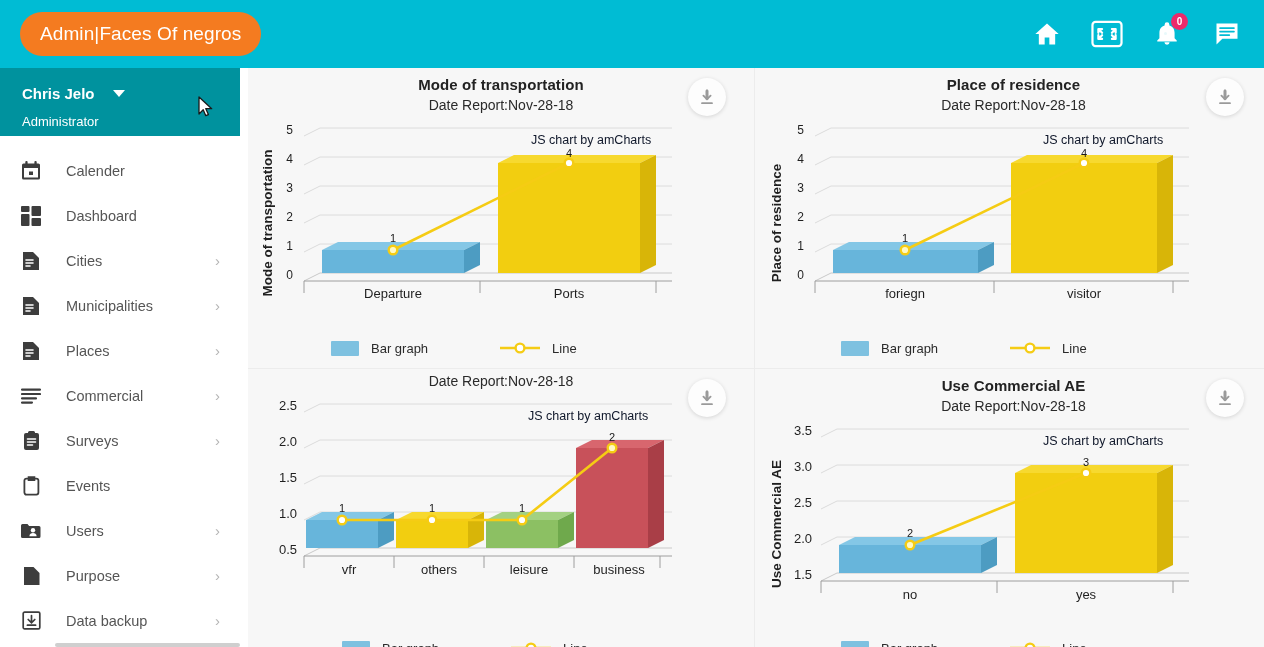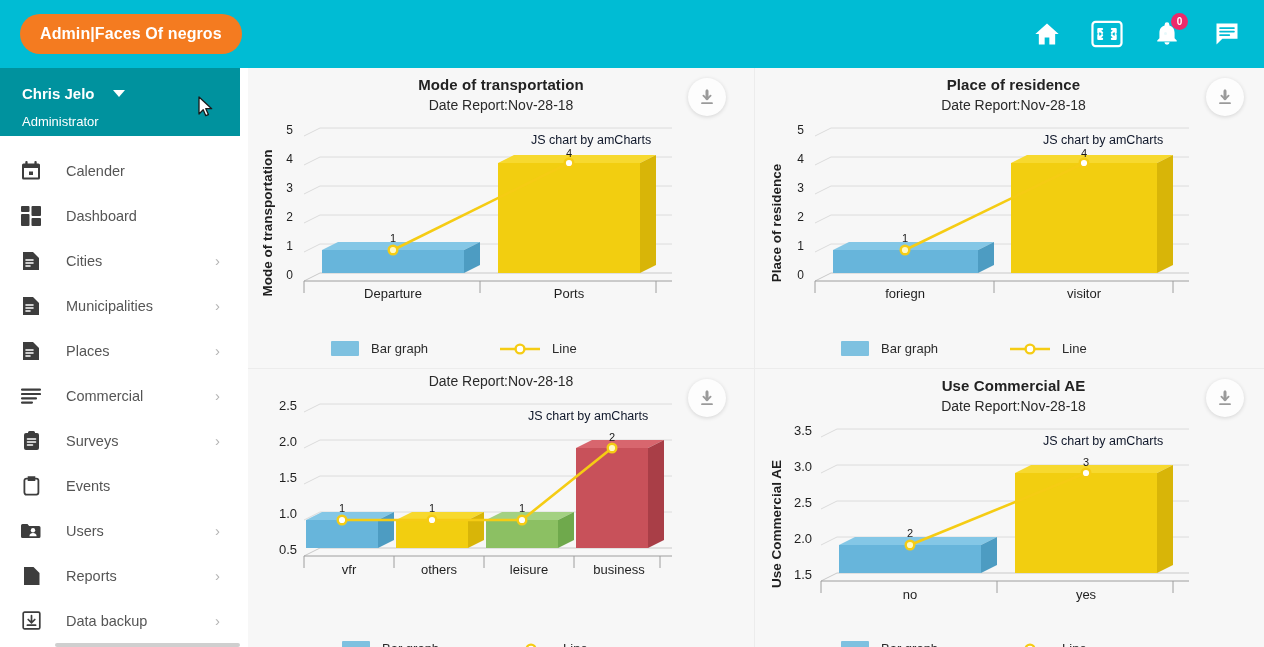--- a/index.html
+++ b/index.html
@@ -13,21 +13,21 @@
 
   
   .topbar {
     position: absolute; left: 0; top: 0; width: 1264px; height: 68px;
     background: #00bcd4; display: flex; align-items: center;
     z-index: 30;
   }
   .brand-pill {
     margin-left: 20px;
     background: #f47b20; color: #ffffff;
-    font-size: 16px; font-weight: bold;
+    font-size: 19px; font-weight: normal;
     padding: 11px 20px; border-radius: 22px;
     white-space: nowrap; cursor: pointer;
     letter-spacing: .1px;
   }
   .topbar-right {
     margin-left: auto; display: flex; align-items: center;
     gap: 26px; padding-right: 20px; position: relative;
   }
   .top-icon {
     width: 34px; height: 34px; position: relative;
@@ -121,21 +121,21 @@
     display: flex; align-items: center; justify-content: center;
     cursor: pointer;
   }
   .chart-area { position: relative; width: 100%; height: 200px; }
   .chart-svg { display: block; }
 
   .legend {
     position: absolute; bottom: 12px; left: 55px;
     display: flex; align-items: center; gap: 44px;
   }
-  .legend-item { display: flex; align-items: center; cursor: pointer; padding-left: 28px; }
+  .legend-item { display: flex; align-items: flex-start; cursor: pointer; padding-left: 28px; }
   .legend-swatch {
     width: 28px; height: 15px; background: #7ec1e0; border-radius: 1px;
   }
   .legend-line { width: 40px; height: 14px; }
   .legend-text { margin-left: 12px; font-size: 13px; color: #2b2b2b; }
 
   .watermark {
     position: absolute; font-size: 12.5px; color: #0f172a;
     pointer-events: none;
   }
@@ -300,21 +300,21 @@
         <span class="menu-label">Users</span>
         <span class="menu-arrow">›</span>
       </div>
 
       <div class="menu-item">
         <span class="menu-icon">
           <svg width="17" height="20" viewBox="0 0 17 20" fill="#3d3d3d">
               <path d="M1 1h9.5l6 6v12H1z"></path>
             </svg>
         </span>
-        <span class="menu-label">Reports</span>
+        <span class="menu-label">Purpose</span>
         <span class="menu-arrow">›</span>
       </div>
 
       <div class="menu-item">
         <span class="menu-icon">
           <svg width="19" height="19" viewBox="0 0 19 19" fill="none" stroke="#3d3d3d" stroke-width="1.7">
               <rect x="1.2" y="1.2" width="16.6" height="16.6" rx="1.4"></rect>
               <path d="M9.5 4.6v7M6.2 8.5l3.3 3.3 3.3-3.3M5.4 14.2h8.2" fill="none" stroke-linecap="round"></path>
             </svg>
         </span>

